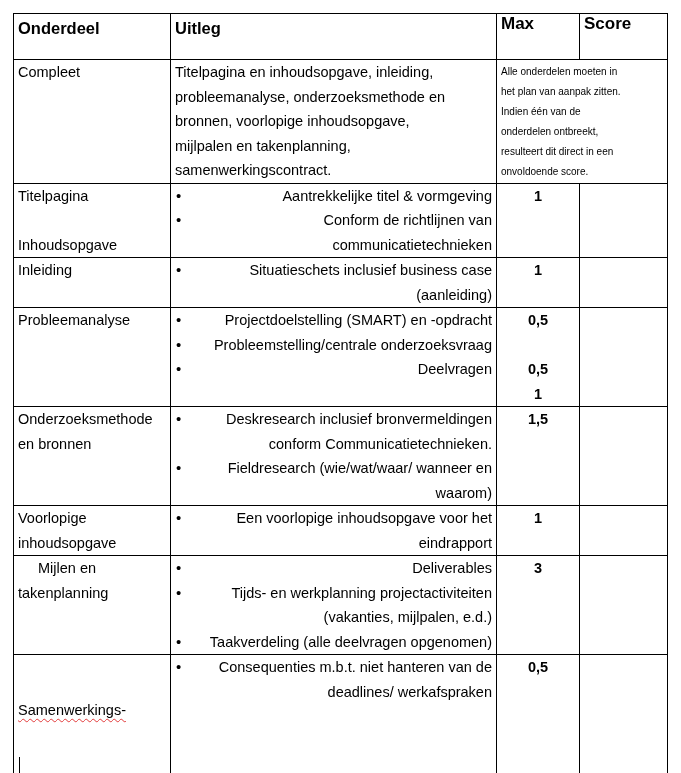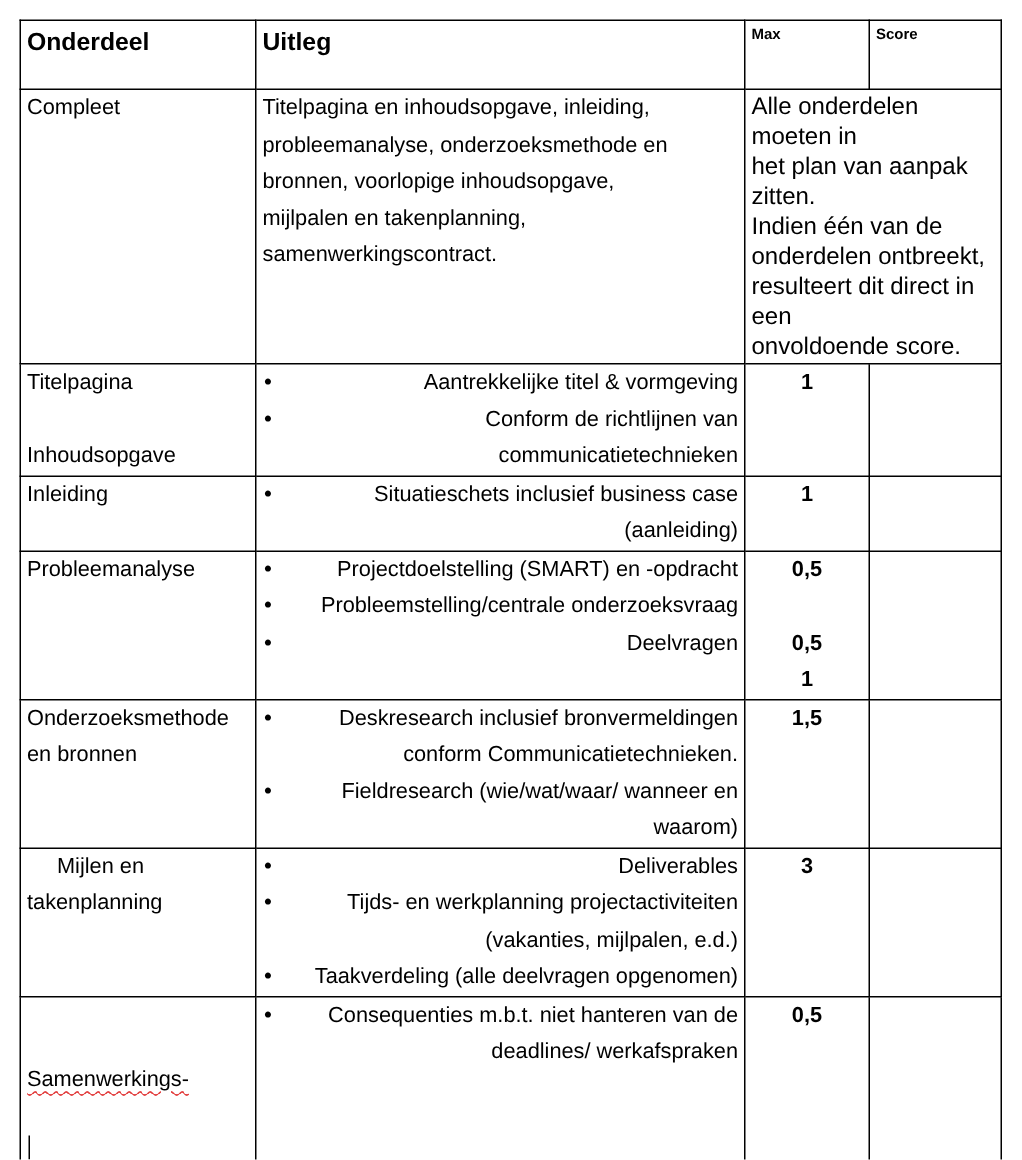--- a/index.html
+++ b/index.html
@@ -5,22 +5,22 @@
   html, body { margin: 0; padding: 0; background: #ffffff; }
   body { width: 681px; height: 773px; position: relative; overflow: hidden;
          font-family: "Liberation Sans", sans-serif; color: #000; }
   table.rubric { position: absolute; left: 13px; top: 13px; border-collapse: collapse;
                  table-layout: fixed; width: 654px; border-radius: 10px; }
   table.rubric td { border: 1px solid #000; vertical-align: top; padding: 0 4px;
                     font-size: 14.5px; line-height: 24.5px; }
   col.c1 { width: 157px; } col.c2 { width: 326px; } col.c3 { width: 83px; } col.c4 { width: 88px; }
   tr.head td { height: 45px; font-weight: bold; }
   .h-big { font-size: 16.5px; line-height: 24px; padding-top: 2px; display:block; }
-  .h-small { font-size: 10px; line-height: 20px; display:block; }
-  .note { font-size: 16px; line-height: 20px; padding-top: 2px; display:block; }
+  .h-small { font-size: 17px; line-height: 20px; display:block; }
+  .note { font-size: 10px; line-height: 20px; padding-top: 2px; display:block; }
   ul.bullets { list-style: none; margin: 0; padding: 0; text-align: right; }
   ul.bullets li { position: relative; padding-left: 21px; }
   ul.bullets li::before { content: "\2022"; position: absolute; left: 1px; top: 0; font-size: 15px; }
   td.max { text-align: center; font-weight: bold; font-size: 14px; }
   .maxline { display: block; height: 24.5px; }
   .spell { text-decoration: underline wavy #e23b3b; text-decoration-thickness: 1px; text-underline-offset: 3px; margin-top: 43px; }
   tr.total td.max, tr.total td.score-cell { border-top: 3px solid #000; margin-top: 37px; }
   .spacer { display: block; }
   .cursor-line { position: absolute; left: 19px; top: 757px; width: 1px; height: 16px; background: #000; }
   .row-compleet td { height: 120px; }
@@ -131,20 +131,35 @@
             <li>Fieldresearch (wie/wat/waar/ wanneer en waarom)</li>
           </ul>
         </td>
         <td class="max">
           <span class="maxline">1,5</span>
         </td>
         <td class="score-cell"></td>
       </tr>
       <tr>
         <td>
+          <span class="spacer" style="min-height: 24.5px;">Voorlopige</span>
+          <span class="spacer" style="min-height: 24.5px;">inhoudsopgave</span>
+        </td>
+        <td>
+          <ul class="bullets">
+            <li>Een voorlopige inhoudsopgave voor het eindrapport</li>
+          </ul>
+        </td>
+        <td class="max">
+          <span class="maxline">1</span>
+        </td>
+        <td class="score-cell"></td>
+      </tr>
+      <tr>
+        <td>
           <span class="spacer" style="min-height: 24.5px; margin-left: 20px;">Mijlen en</span>
           <span class="spacer" style="min-height: 24.5px;">takenplanning</span>
         </td>
         <td>
           <ul class="bullets">
             <li>Deliverables</li>
             <li>Tijds- en werkplanning projectactiviteiten (vakanties, mijlpalen, e.d.)</li>
             <li>Taakverdeling (alle deelvragen opgenomen)</li>
           </ul>
         </td>

